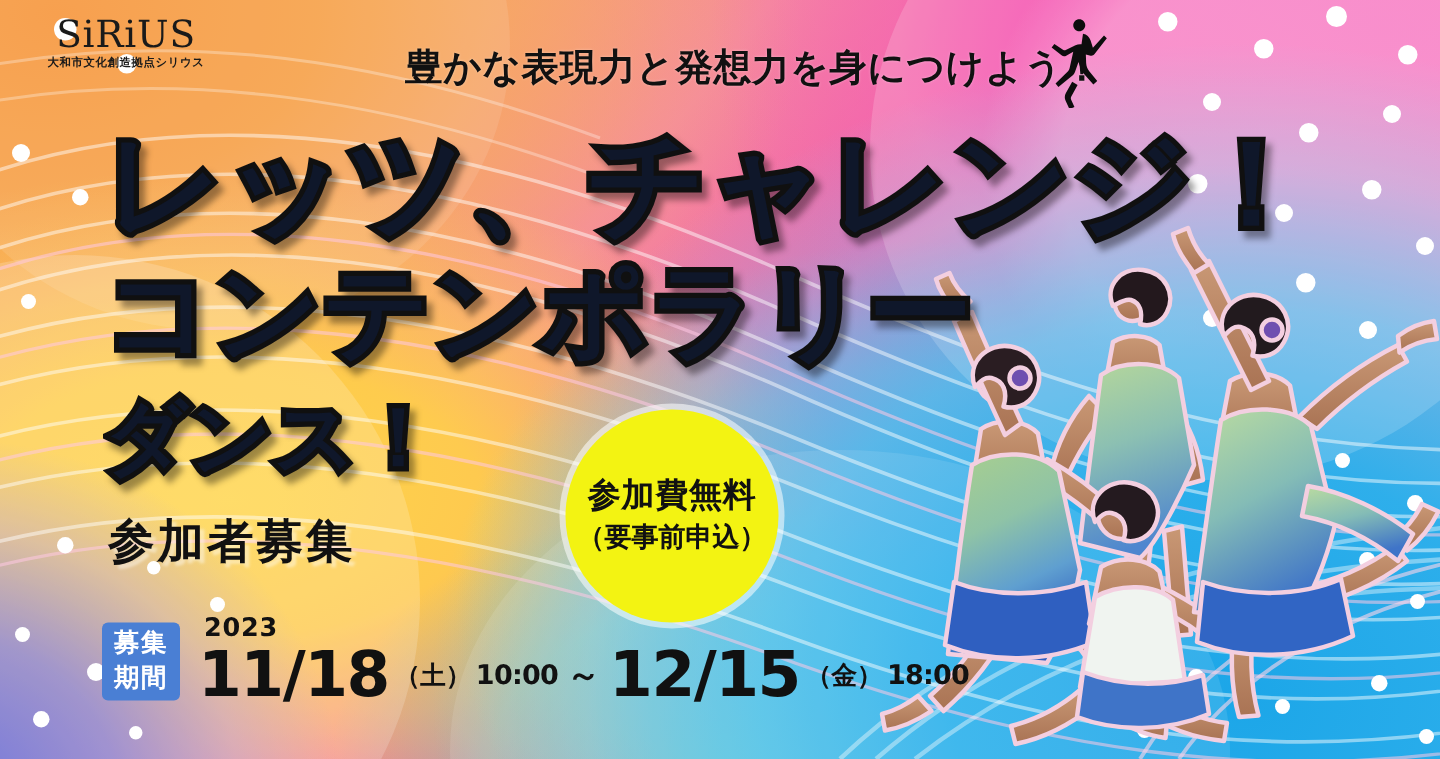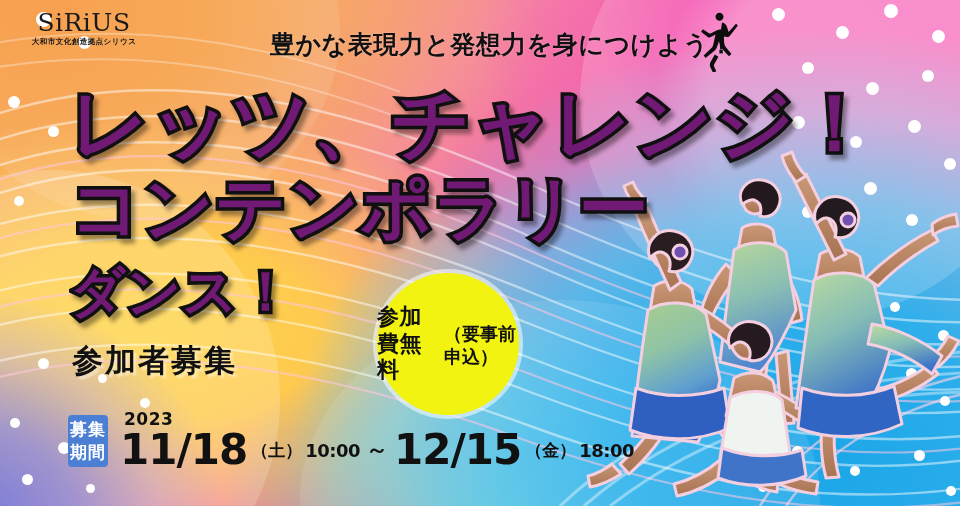--- a/index.html
+++ b/index.html
@@ -130,21 +130,21 @@
   }
   .dancer-icon{position:absolute;left:686px;top:6px;width:60px;height:66px;}
   .dancer-icon svg{display:block;width:100%;height:100%;}
 
   
   .headline{position:absolute;left:70px;top:80px;}
   .hl{
     display:block;white-space:nowrap;
     font-family:"DejaVu Sans","Liberation Sans",sans-serif;
     font-weight:700;
-    color:#701a75;
+    color:#0f172a;
     letter-spacing:1px;
     -webkit-text-stroke:7px #101010;
     paint-order:stroke fill;
     filter:drop-shadow(4px 5px 2px rgba(0,0,0,.38));
   }
   .hl1{font-size:78px;line-height:86px;}
   .hl2{font-size:70px;line-height:84px;}
   .hl3{font-size:54px;line-height:84px;}
 
   
@@ -153,34 +153,34 @@
     font-size:31px;font-weight:700;color:#111;
     letter-spacing:2px;white-space:nowrap;
     text-shadow:3px 3px 2px rgba(255,255,255,.45);
   }
 
   
   .badge-free{
     position:absolute;left:377px;top:273px;
     width:142px;height:142px;border-radius:50%;
     background:#f3f312;
-    display:flex;flex-direction:row;
+    display:flex;flex-direction:column;
     align-items:center;justify-content:center;
     box-shadow:0 0 0 4px rgba(255,255,255,.55);
   }
   .badge-free .l1{font-size:22px;font-weight:700;color:#111;letter-spacing:.5px;line-height:1.2;}
   .badge-free .l2{font-size:18px;font-weight:700;color:#111;letter-spacing:0;line-height:1.3;margin-top:2px;}
 
   
   .period{
     position:absolute;left:68px;top:411px;
     display:flex;align-items:center;
   }
   .period-tag{
-    width:40px;height:52px;border-radius:4px;
+    width:52px;height:52px;border-radius:4px;
     background:#4a7fd4;
     display:flex;flex-direction:column;
     align-items:center;justify-content:center;
     color:#fff;font-weight:700;font-size:17px;line-height:1.35;
     letter-spacing:1px;flex:none;
   }
   .period-body{margin-left:12px;}
   .period-year{
     font-size:17px;font-weight:700;color:#111;line-height:1;
     letter-spacing:.5px;margin-left:4px;margin-bottom:1px;

